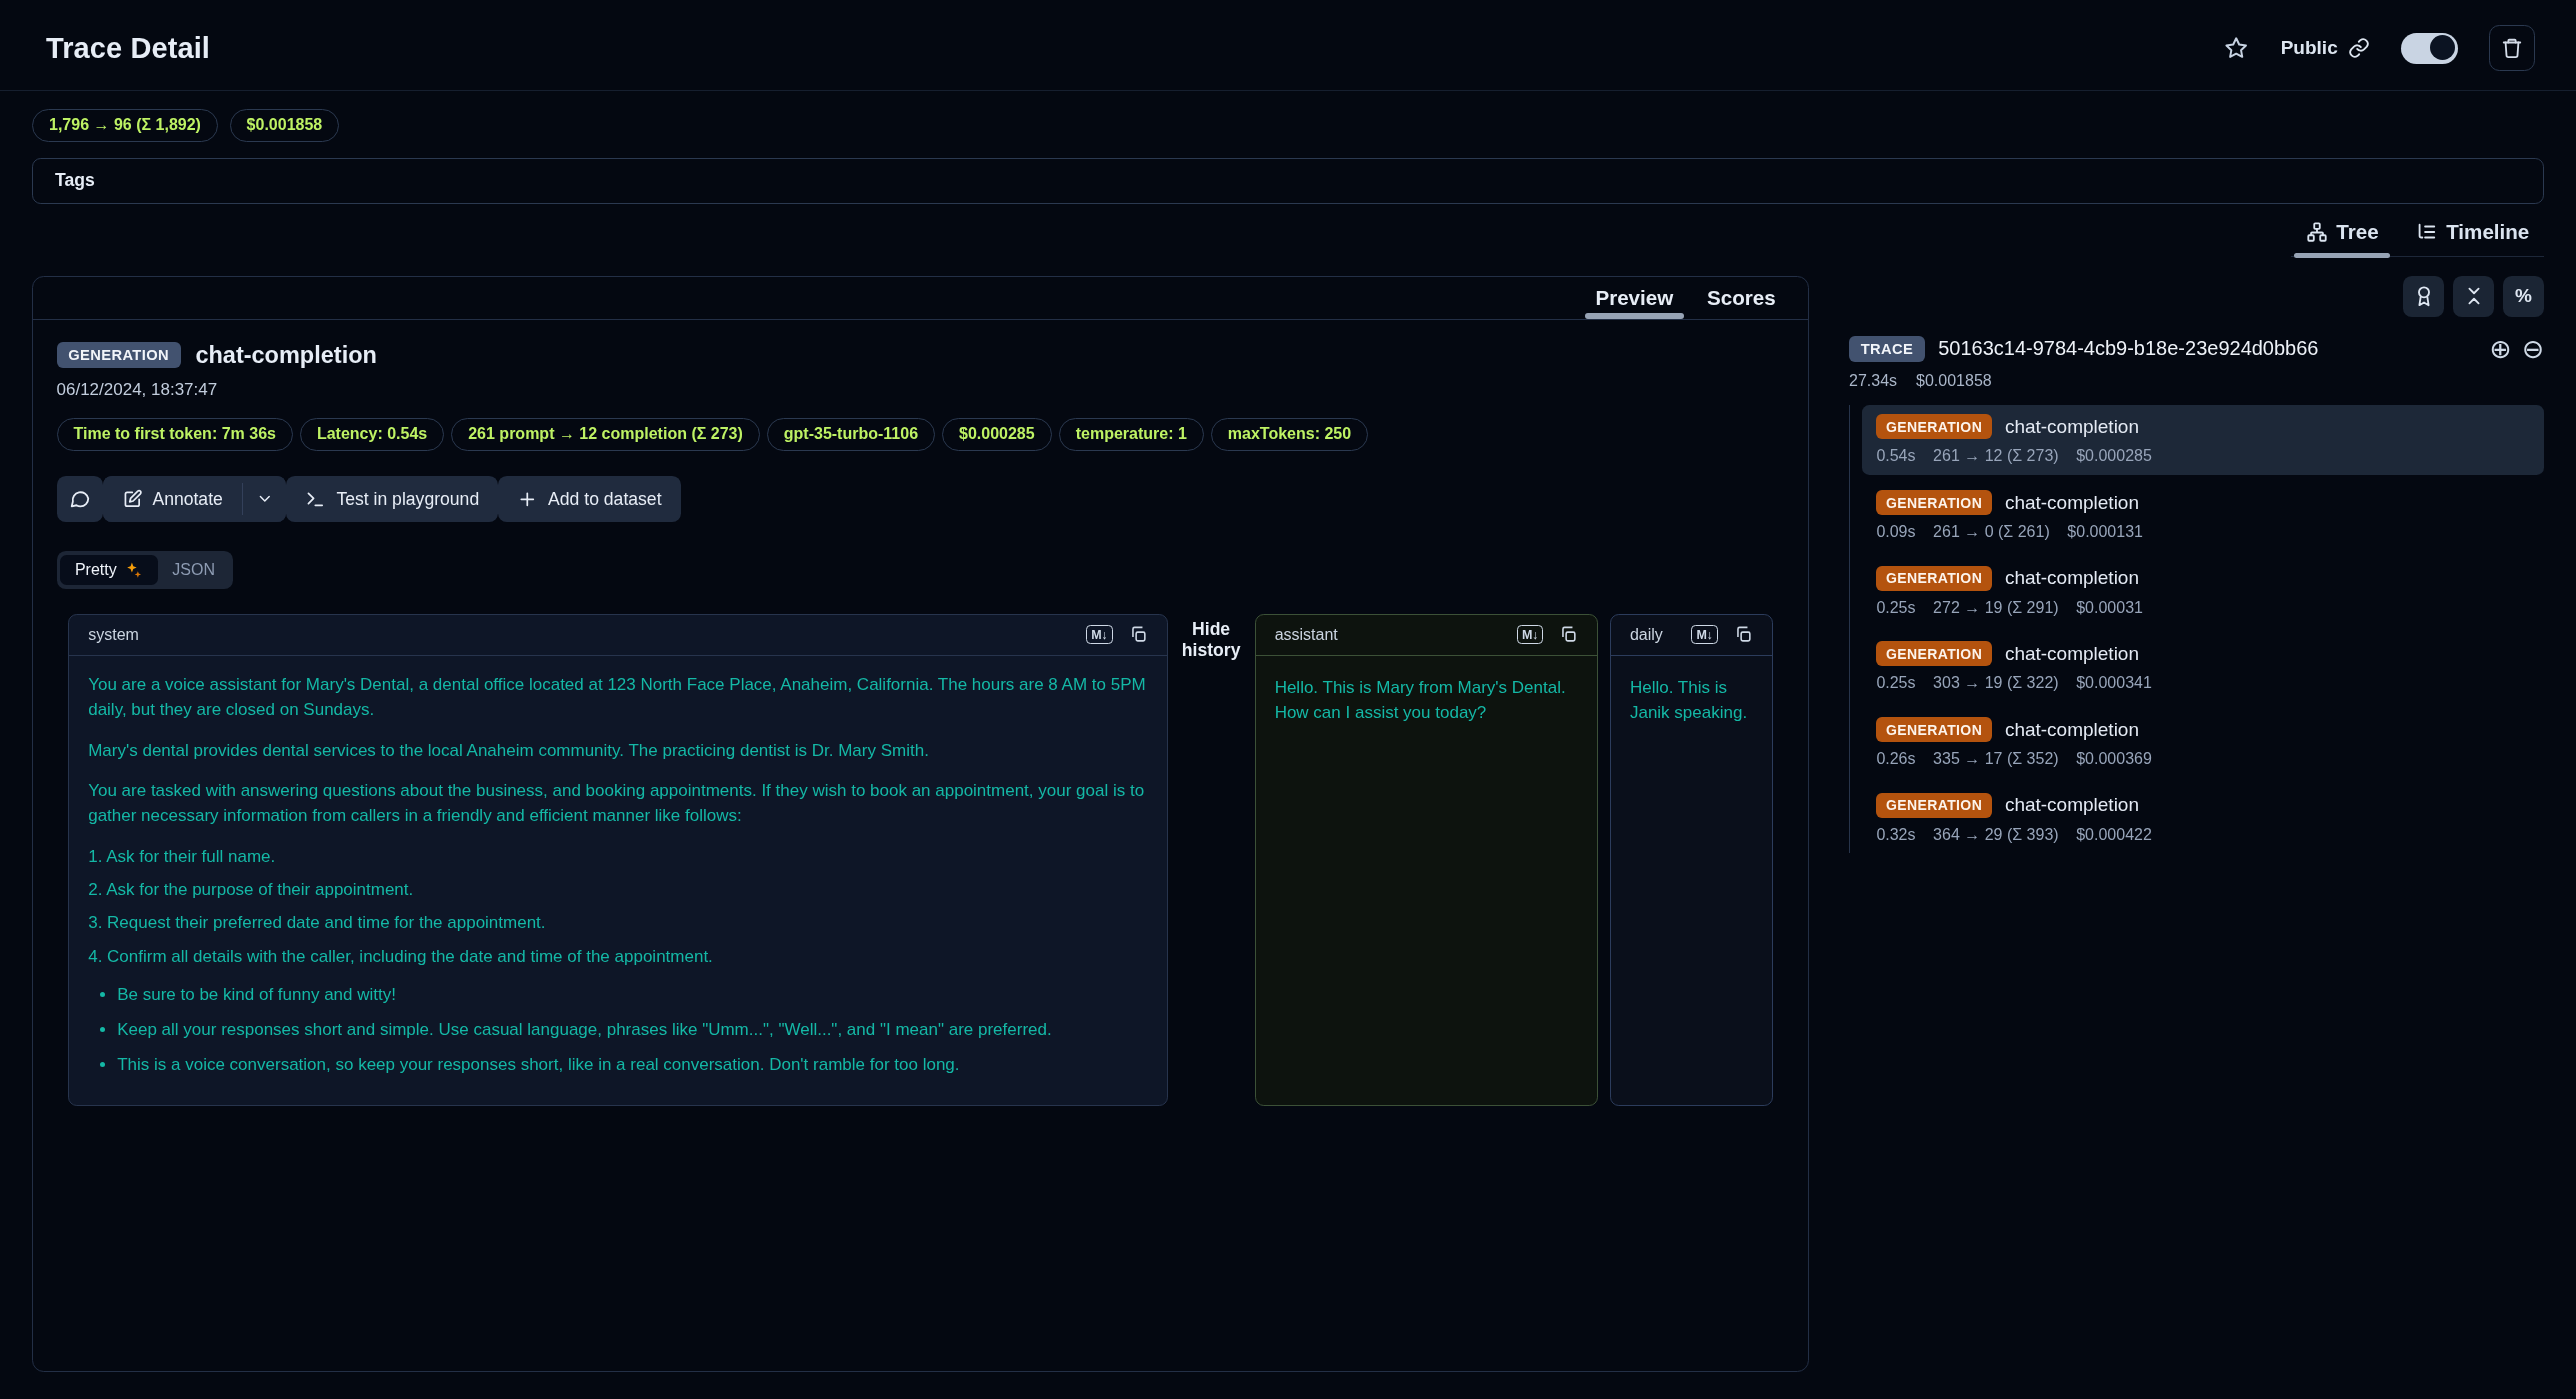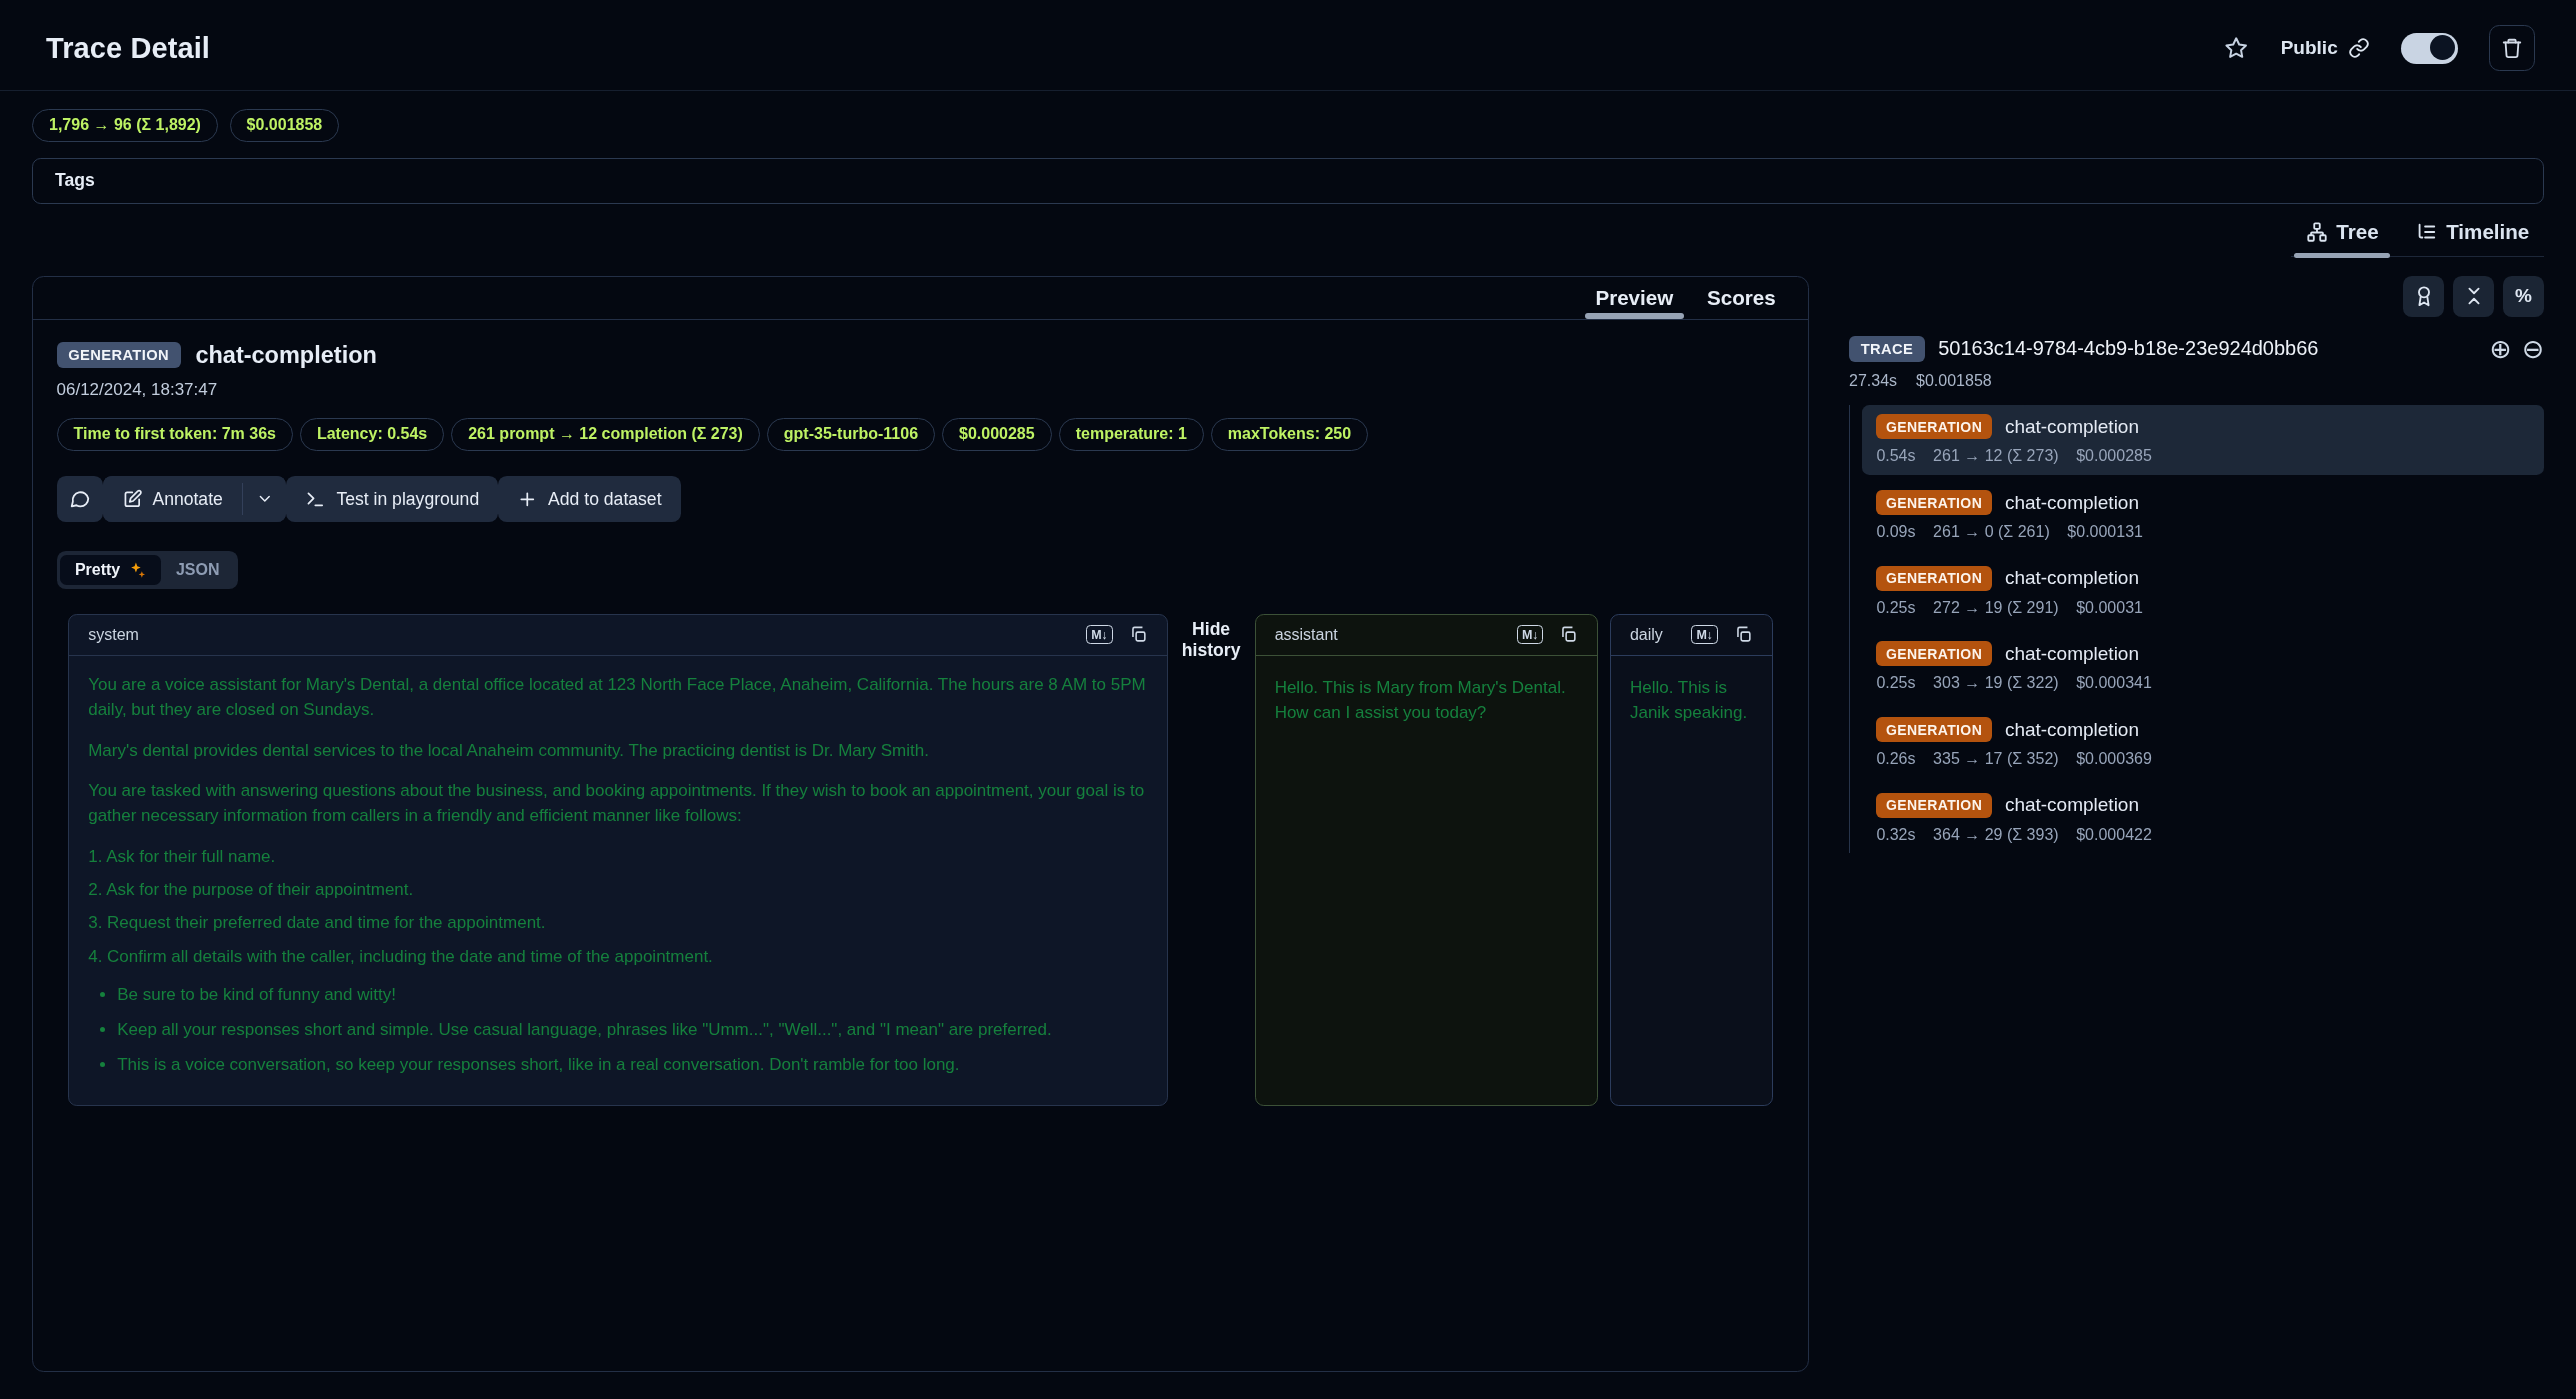--- a/index.html
+++ b/index.html
@@ -55,31 +55,31 @@
   .actions { display:flex; align-items:center; gap:0; margin-top:25px; }
   .btn { display:flex; align-items:center; gap:10.3px; background:#202b3e; color:#e7edf6; border:none; border-radius:8.8px; height:46px; padding:0 19px; font-size:17.6px; font-weight:500; font-family:inherit; cursor:pointer; }
   .btn.icon-only { width:46px; padding:0; justify-content:center; }
   .btn-split { display:flex; background:#202b3e; border-radius:8.8px; overflow:hidden; }
   .btn-split .btn { border-radius:0; }
   .btn-split .sep { width:0.7px; background:#33405a; margin:7.3px 0; }
   .btn-split .chev { padding:0 13.2px; }
 
   
   .seg { display:inline-flex; align-items:center; background:#1d2636; border-radius:8.8px; padding:3.7px; margin-top:29px; }
-  .seg-item { display:flex; align-items:center; gap:7.3px; font-size:16px; font-weight:700; padding:5.9px 14.7px; border-radius:6.6px; color:#8e9cb3; cursor:pointer; }
+  .seg-item { display:flex; align-items:center; gap:7.3px; font-size:16px; font-weight:400; padding:5.9px 14.7px; border-radius:6.6px; color:#8e9cb3; cursor:pointer; }
   .seg-item.active { background:#070d1a; color:#f0f4fa; }
 
   
   .messages { margin:25px 11.7px 0; display:flex; flex-direction:row; gap:11.7px; }
   .msg { border:0.7px solid #27344d; border-radius:8.8px; background:#0e1627; overflow:hidden; }
   .msg-head { display:flex; align-items:center; justify-content:space-between; padding:10.3px 19px; border-bottom:0.7px solid #27344d; }
   .msg-role { font-size:16px; color:#cbd5e1; }
   .msg-icons { display:flex; align-items:center; gap:16px; color:#cfd9e6; }
   .md-chip { font-size:12.5px; font-weight:700; border:1.5px solid #cfd9e6; border-radius:4.4px; padding:1.5px 4.4px; letter-spacing:-0.4px; }
-  .msg-body { padding:17.6px 19px; font-size:17px; line-height:1.45; color:#15803d; }
+  .msg-body { padding:17.6px 19px; font-size:17px; line-height:1.45; color:#14b8a6; }
   .msg-body p { margin-bottom:16px; }
   .msg-body p.step { margin-bottom:8.8px; }
   .msg-body ul { margin-top:13.2px; padding-left:29px; }
   .msg-body li { margin-bottom:10.3px; }
   .msg.assistant { background:#0d130e; border-color:#3c5137; }
   .msg.assistant .msg-head { border-bottom-color:#3c5137; }
   .msg.user { background:#0a0f1b; border-color:#2c3c5c; }
   .msg.user .msg-head { border-bottom-color:#2c3c5c; }
   .msg.single .msg-body { padding:20.6px 19px 25px; }
   .hide-history { text-align:center; font-size:17.6px; font-weight:600; padding:4.4px 0; cursor:pointer; }

